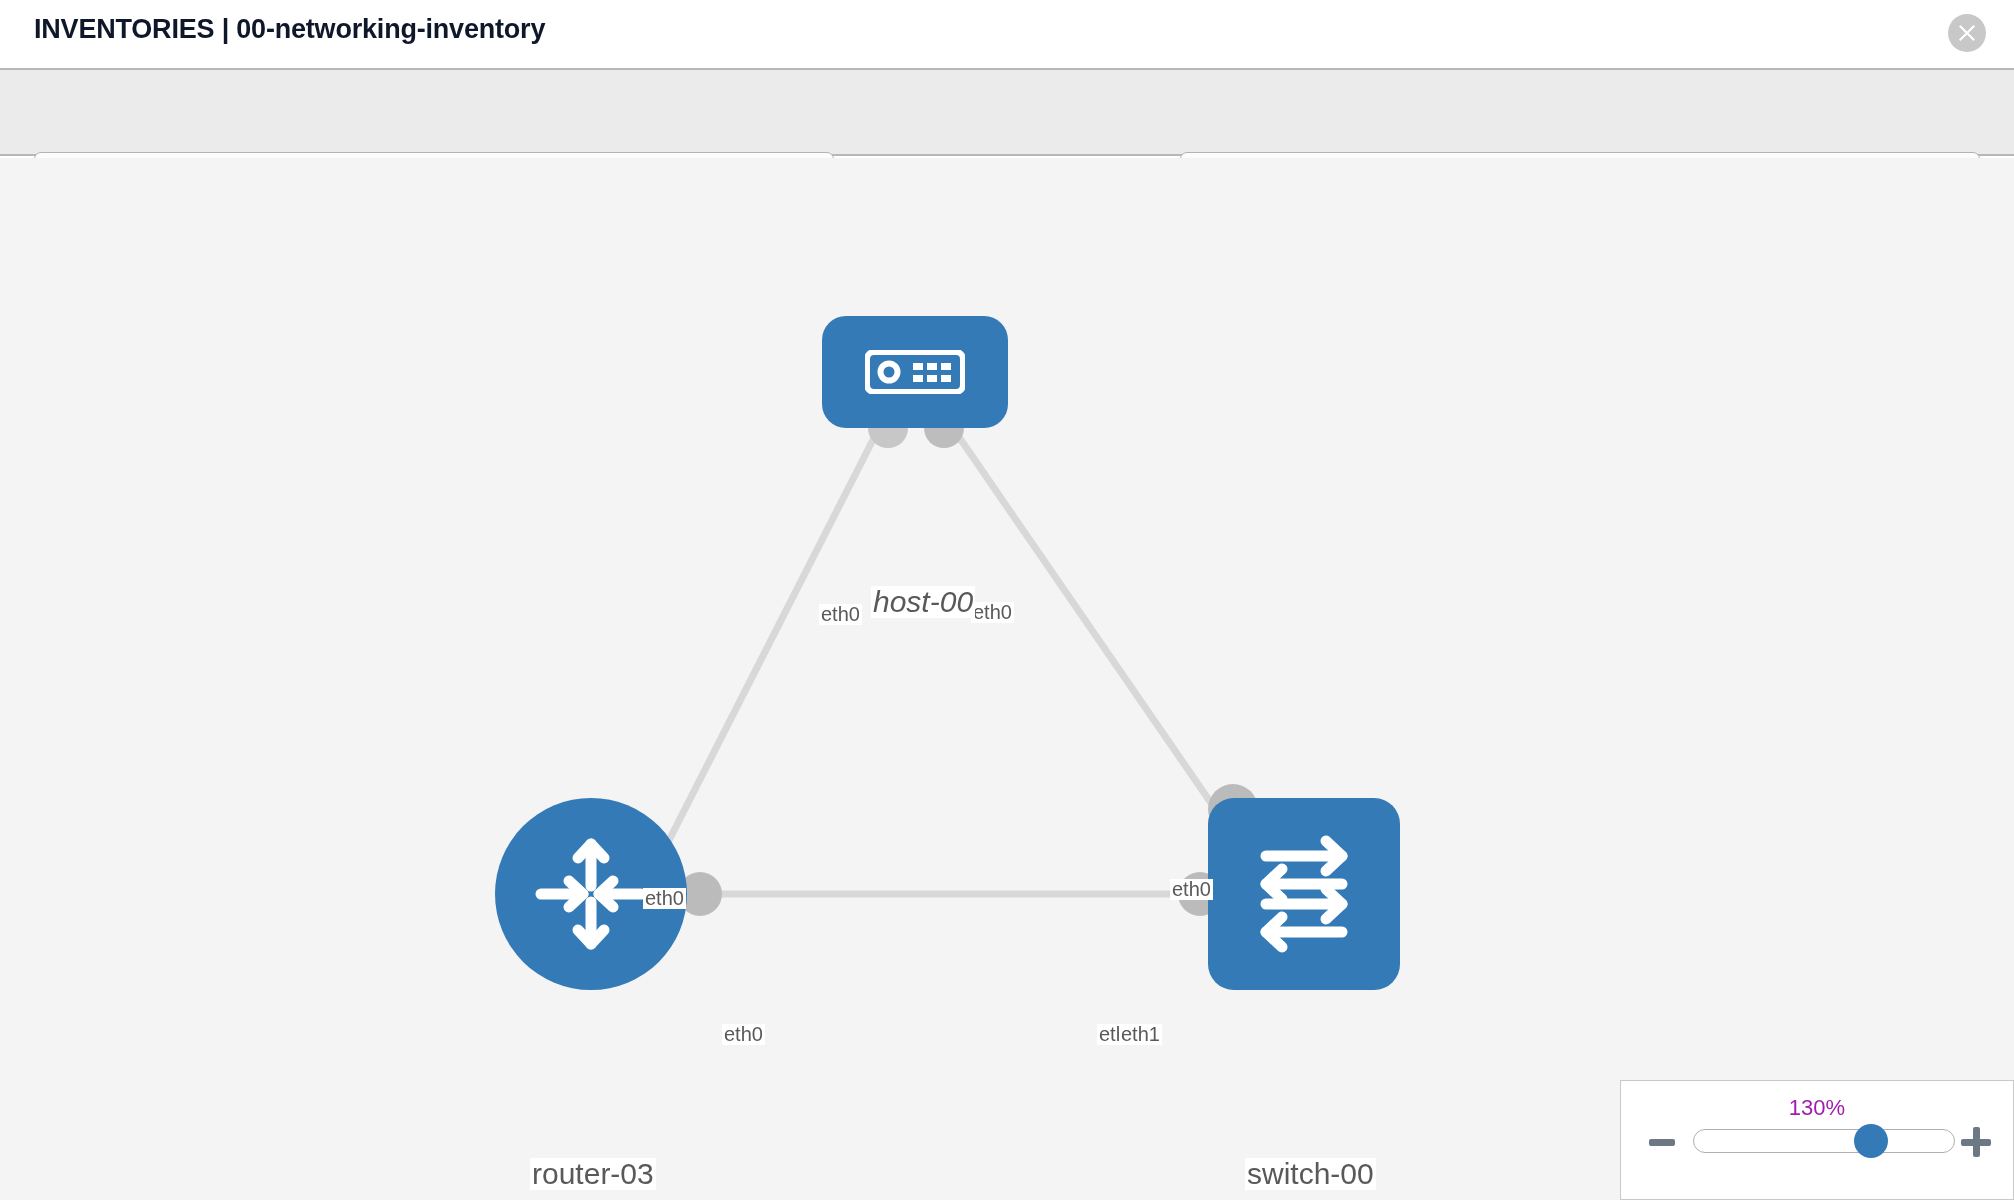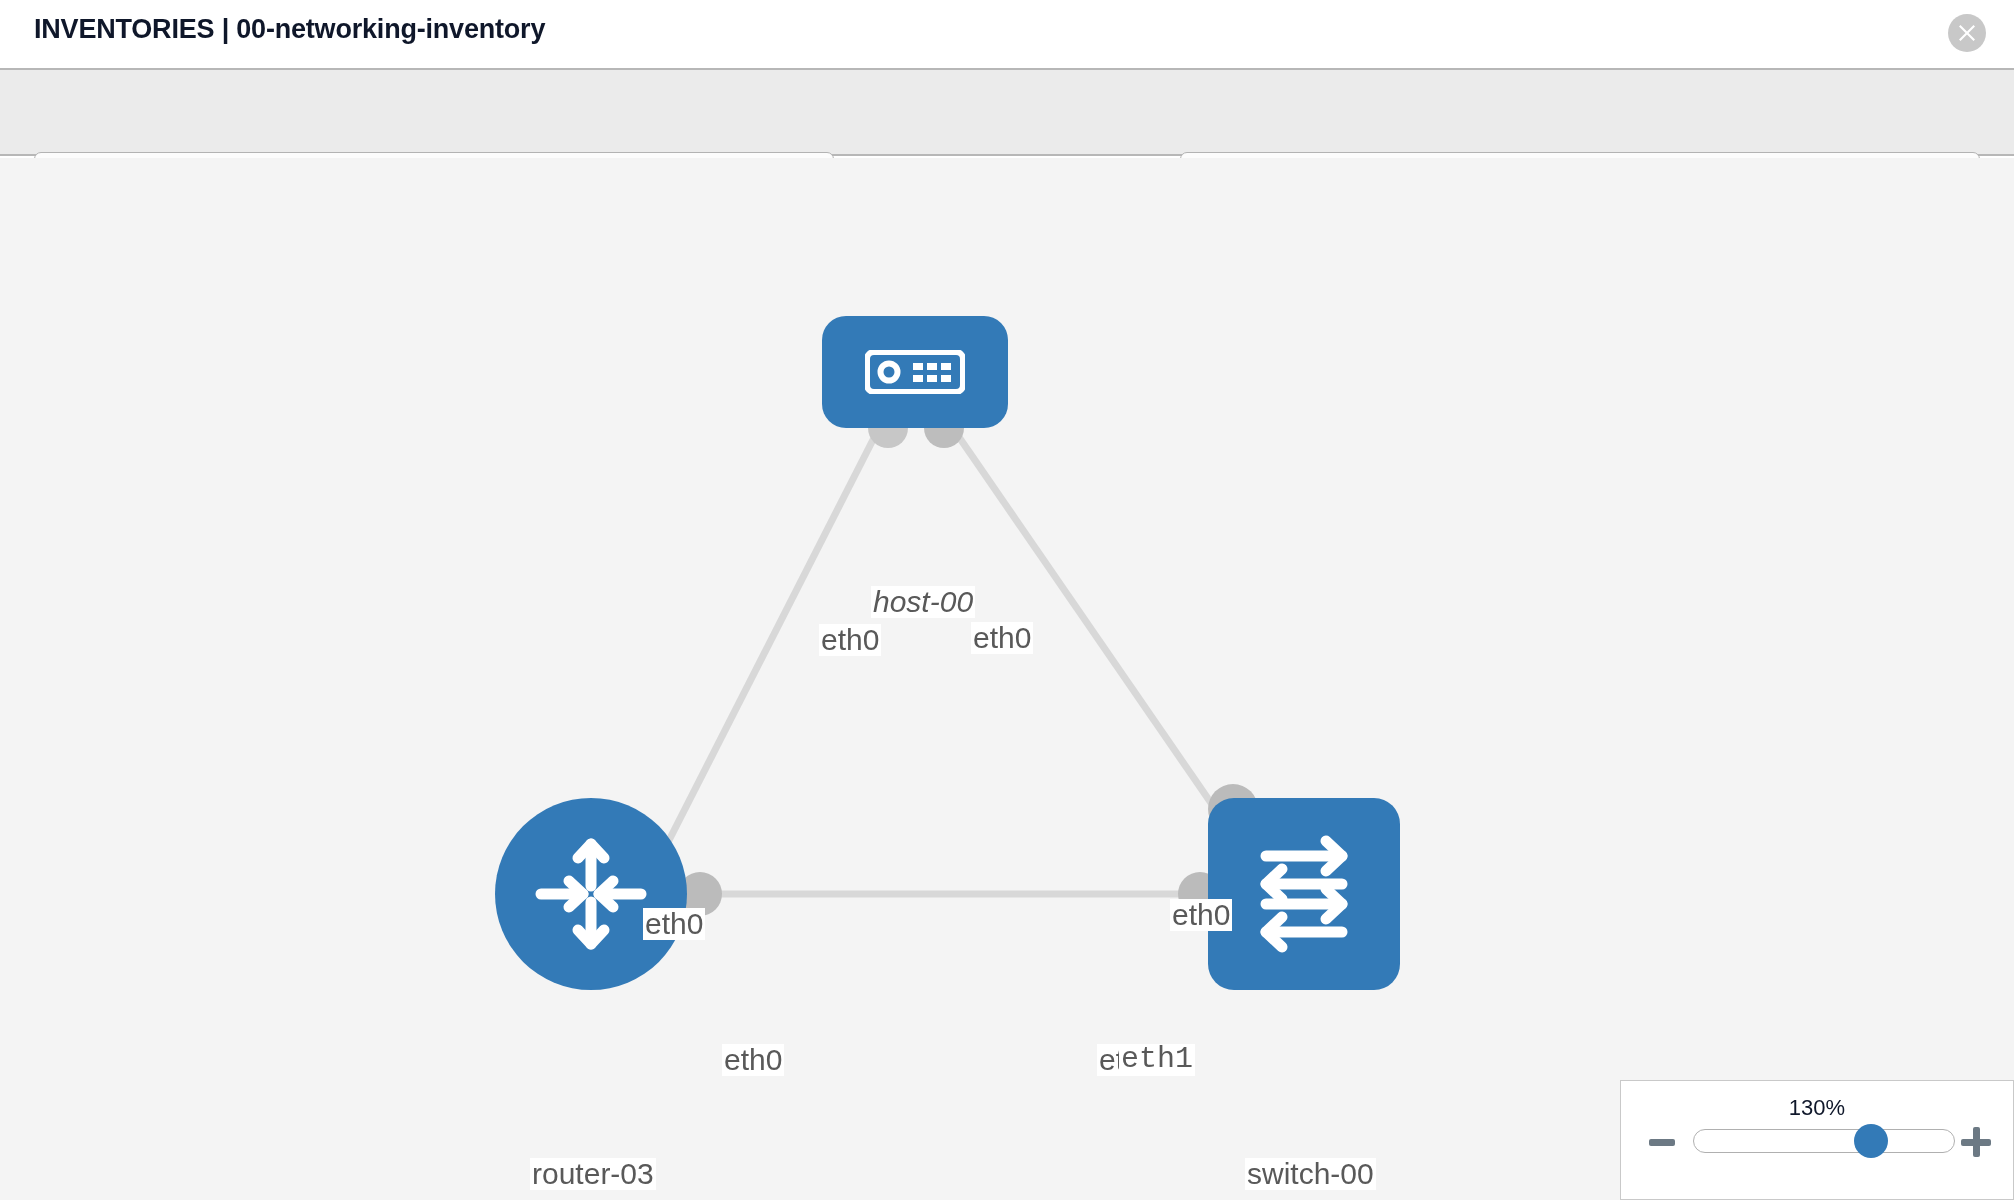--- a/index.html
+++ b/index.html
@@ -96,32 +96,32 @@
 
   
   .nlabel {
     position: absolute;
     background: #ffffff;
     color: #595959;
     white-space: nowrap;
     line-height: 1.05;
   }
   .nlabel-node { font-size: 30px; padding: 0 2px; }
-  .elabel { font-size: 30px; padding: 0 2px; margin-top: 20px; }
+  .elabel { font-size: 20px; padding: 0 2px; }
 
   
   .zoom-panel {
     position: absolute; left: 1620px; top: 1080px;
     width: 394px; height: 120px;
     background: #ffffff;
     border: 1px solid #c9c9c9;
   }
   .zoom-pct {
     position: absolute; left: 0; right: 0; top: 14px;
-    text-align: center; font-size: 22px; color: #0f172a;
+    text-align: center; font-size: 22px; color: #a21caf;
   }
   .zoom-minus {
     position: absolute; left: 28px; top: 58px;
     width: 26px; height: 7px; background: #6c7984; border-radius: 2px;
     cursor: pointer;
   }
   .zoom-plus {
     position: absolute; right: 22px; top: 46px;
     width: 30px; height: 30px; cursor: pointer;
   }
@@ -256,21 +256,21 @@
         </svg>
       </span>
     </div>
 
     <div class="nlabel elabel" style="left:819px; top:446px;">eth0</div>
     <div class="nlabel elabel" style="left:971px; top:444px;">eth0</div>
     <div class="nlabel elabel" style="left:643px; top:730px;">eth0</div>
     <div class="nlabel elabel" style="left:1170px; top:721px;">eth0</div>
     <div class="nlabel elabel" style="left:722px; top:866px;">eth0</div>
     <div class="nlabel elabel" style="left:1097px; top:866px;">eth0</div>
-    <div class="nlabel elabel" style="left:1119px; top:866px;font-family:Liberation Mono, monospace;">eth1</div>
+    <div class="nlabel elabel" style="left:1119px; top:866px;">eth1</div>
 
     <div class="nlabel nlabel-node" style="left:871px; top:428px;font-style:italic;">host-00</div>
     <div class="nlabel nlabel-node" style="left:530px; top:1000px;">router-03</div>
     <div class="nlabel nlabel-node" style="left:1245px; top:1000px;">switch-00</div>
   </div>
 
   <div class="zoom-panel">
     <div class="zoom-pct">130%</div>
     <div class="zoom-minus"></div>
     <div class="zoom-track">

